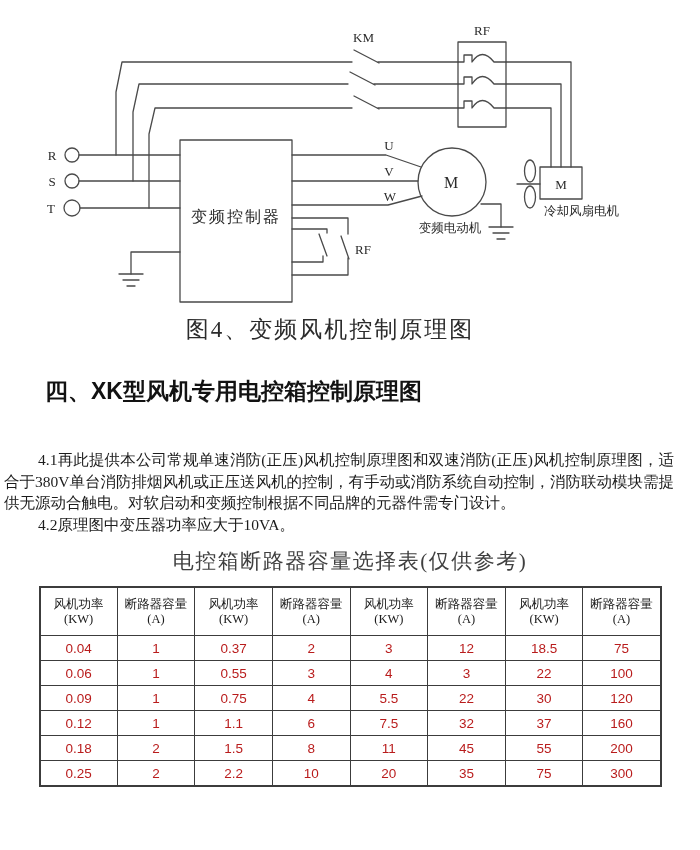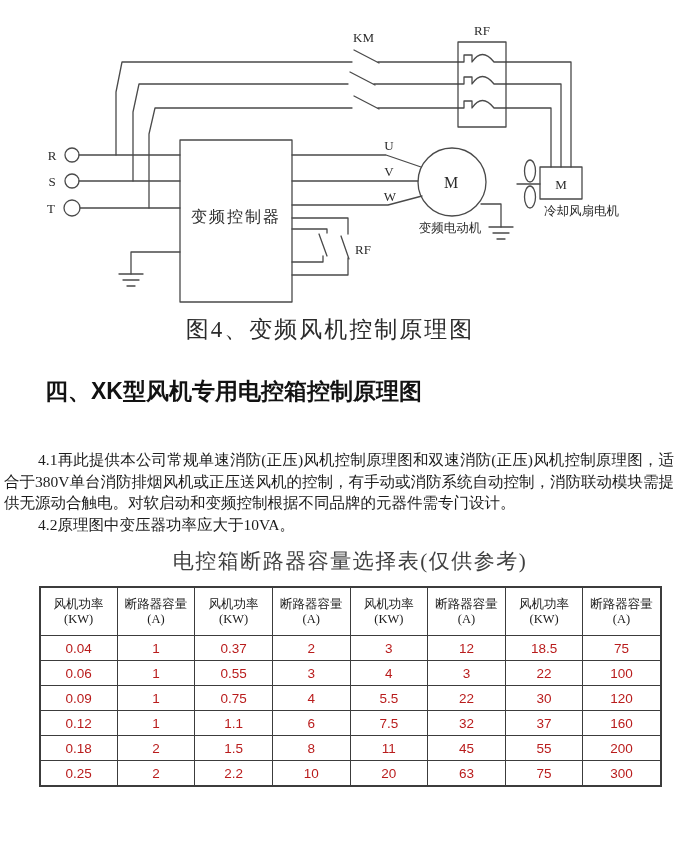--- a/index.html
+++ b/index.html
@@ -223,20 +223,20 @@
           <td>45</td>
           <td>55</td>
           <td>200</td>
         </tr>
         <tr>
           <td>0.25</td>
           <td>2</td>
           <td>2.2</td>
           <td>10</td>
           <td>20</td>
-          <td>63</td>
+          <td>35</td>
           <td>75</td>
           <td>300</td>
         </tr>
       </tbody>
   </table>
 
 </div>
 
 </body></html>

